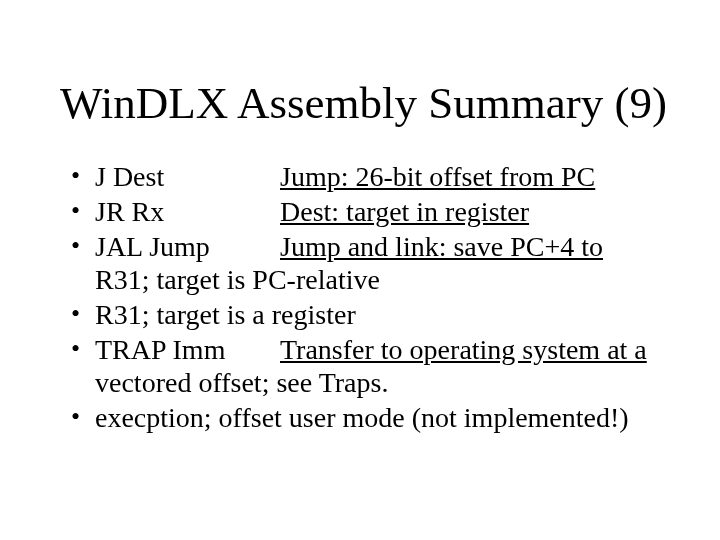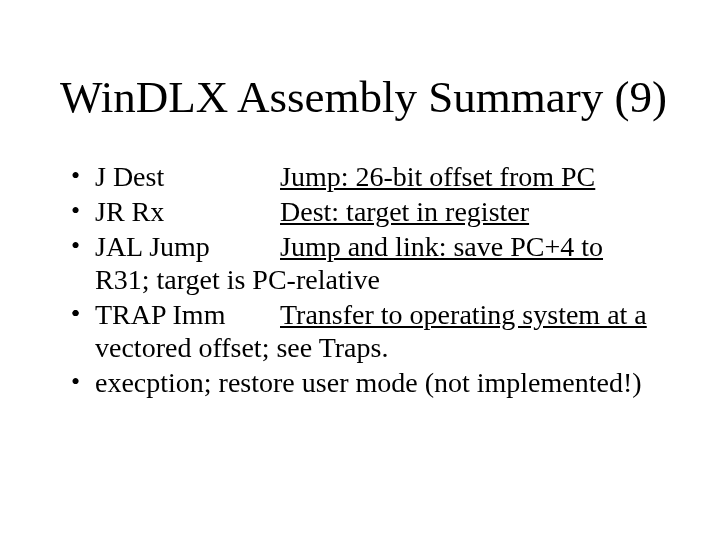--- a/index.html
+++ b/index.html
@@ -16,21 +16,21 @@
     position: relative;
     width: 720px;
     height: 540px;
     background: #ffffff;
     color: #000000;
     font-family: "Liberation Serif", "DejaVu Serif", serif;
   }
   .title {
     position: absolute;
     left: 60px;
-    top: 70px;
+    top: 76px;
     margin: 0;
     font-size: 45px;
     font-weight: normal;
     line-height: 54px;
     white-space: nowrap;
     color: #000000;
   }
   .bullets {
     position: absolute;
     left: 71px;
@@ -85,27 +85,28 @@
     </div>
 
     <div class="bullet">
       <span class="dot">•</span>
       <div class="line1"><span class="term">JAL Jump</span><span class="desc">Jump and link: save PC+4 to</span></div>
       <div class="cont">R31; target is PC-relative</div>
     </div>
 
     <div class="bullet">
       <span class="dot">•</span>
+      <div class="cont">R31; target is a register</div>
     </div>
 
     <div class="bullet">
       <span class="dot">•</span>
       <div class="line1"><span class="term">TRAP Imm</span><span class="desc">Transfer to operating system at a</span></div>
       <div class="cont">vectored offset; see Traps.</div>
     </div>
 
     <div class="bullet">
       <span class="dot">•</span>
-      <div class="cont">execption; restore user mode (not implemented!)</div>
+      <div class="cont">execption; offset user mode (not implemented!)</div>
     </div>
 
   </div>
 </div>
 
 </body></html>

